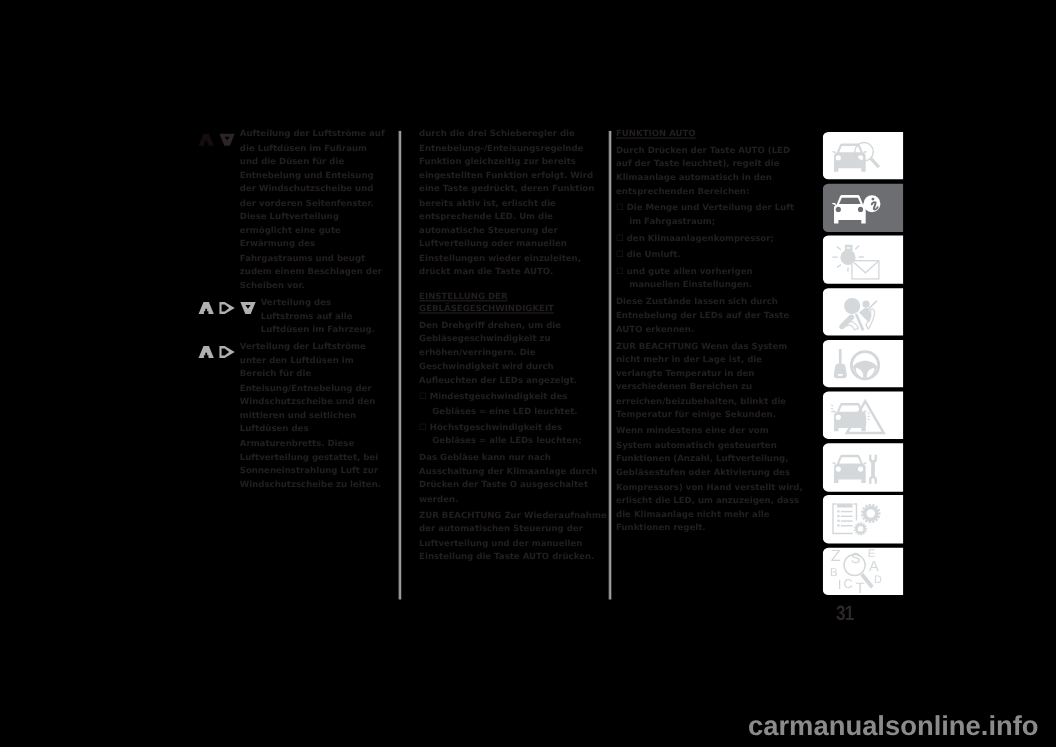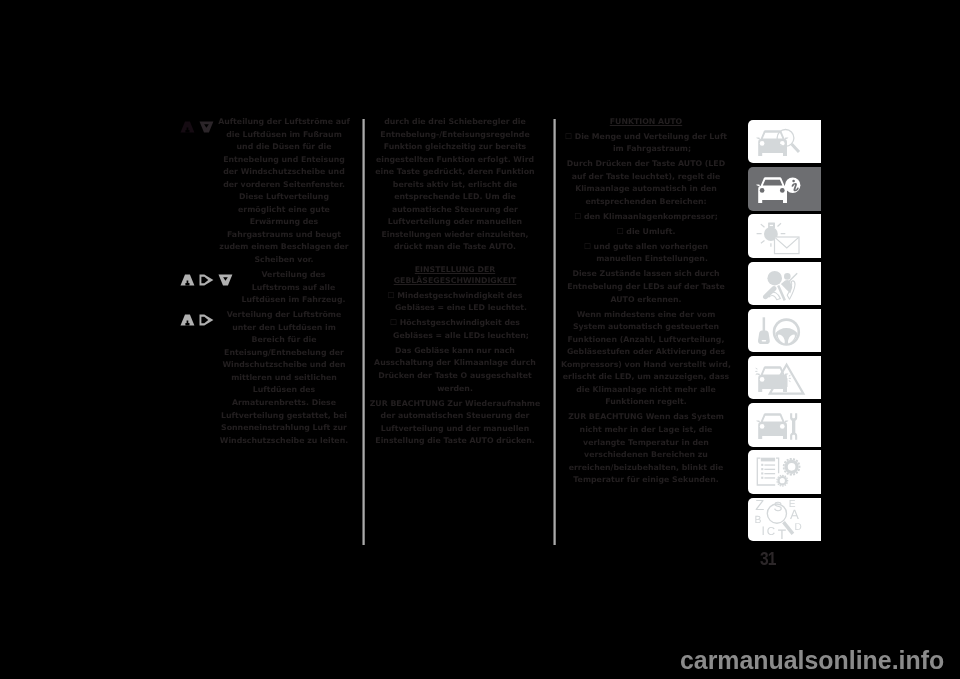--- a/index.html
+++ b/index.html
@@ -5,24 +5,24 @@
   html,body{margin:0;padding:0;background:#000;}
   body{width:960px;height:679px;overflow:hidden;
        font-family:"DejaVu Sans",sans-serif;-webkit-font-smoothing:antialiased;}
   .page{position:absolute;left:0;top:0;width:960px;height:679px;background:#000;overflow:hidden;will-change:transform;}
 
   
   .col{position:absolute;top:116px;width:172px;color:#231f20;
        font-weight:bold;font-size:7.8px;line-height:12.55px;
        letter-spacing:0px;text-align:left;}
   .c1{left:178px;}
-  .c2{left:369px;}
+  .c2{left:381px;}
   .c3{left:560px;}
 
-  .para{margin:0 0 2.5px 0;text-align:center;}
+  .para{margin:0 0 2.5px 0;}
   .para.sym{padding-left:40px;position:relative;}
   .para.sym3{padding-left:59px;position:relative;}
   .para.bul{padding-left:12px;text-indent:-12px;}
   .head{margin:9.5px 0 2.8px 0;line-height:11.7px;text-decoration:underline;}
   .head:first-child{margin-top:0;}
 
   .symrow{position:absolute;left:2px;top:5.0px;display:flex;gap:4.2px;align-items:flex-start;}
 
   
   .divider{position:absolute;top:118.5px;width:3.4px;height:426px;
@@ -100,35 +100,36 @@
             <svg width="15" height="12" viewBox="0 0 15 12" style="display:block">
               <path d="M0.5 0.5 H5.3 L14.4 6.0 L5.3 11.5 H0.5 Z" fill="#b0b0b0"></path>
               <path d="M2.4 2.8 h2.9 l4.0 3.2 -4.0 3.2 h-2.9 z" fill="#000000"></path>
             </svg>
           </span>
         </span><span>Verteilung der Luftströme unter den Luftdüsen im Bereich für die Enteisung/Entnebelung der Windschutzscheibe und den mittleren und seitlichen Luftdüsen des Armaturenbretts. Diese Luftverteilung gestattet, bei Sonneneinstrahlung Luft zur Windschutzscheibe zu leiten.</span></div>
     </div>
   <div class="col c2">
       <div class="para">durch die drei Schieberegler die Entnebelung-/Enteisungsregelnde Funktion gleichzeitig zur bereits eingestellten Funktion erfolgt. Wird eine Taste gedrückt, deren Funktion bereits aktiv ist, erlischt die entsprechende LED. Um die automatische Steuerung der Luftverteilung oder manuellen Einstellungen wieder einzuleiten, drückt man die Taste AUTO.</div>
       <div class="para head">EINSTELLUNG DER GEBLÄSEGESCHWINDIGKEIT</div>
+      <div class="para">Den Drehgriff drehen, um die Gebläsegeschwindigkeit zu erhöhen/verringern. Die Geschwindigkeit wird durch Aufleuchten der LEDs angezeigt.</div>
       <div class="para bul">☐ Mindestgeschwindigkeit des Gebläses = eine LED leuchtet.</div>
       <div class="para bul">☐ Höchstgeschwindigkeit des Gebläses = alle LEDs leuchten;</div>
       <div class="para">Das Gebläse kann nur nach Ausschaltung der Klimaanlage durch Drücken der Taste O ausgeschaltet werden.</div>
       <div class="para">ZUR BEACHTUNG Zur Wiederaufnahme der automatischen Steuerung der Luftverteilung und der manuellen Einstellung die Taste AUTO drücken.</div>
     </div>
   <div class="col c3">
       <div class="para head">FUNKTION AUTO</div>
+      <div class="para">Durch Drücken der Taste AUTO (LED auf der Taste leuchtet), regelt die Klimaanlage automatisch in den entsprechenden Bereichen:</div>
       <div class="para bul">☐ Die Menge und Verteilung der Luft im Fahrgastraum;</div>
-      <div class="para">Durch Drücken der Taste AUTO (LED auf der Taste leuchtet), regelt die Klimaanlage automatisch in den entsprechenden Bereichen:</div>
       <div class="para bul">☐ den Klimaanlagenkompressor;</div>
       <div class="para bul">☐ die Umluft.</div>
       <div class="para bul">☐ und gute allen vorherigen manuellen Einstellungen.</div>
       <div class="para">Diese Zustände lassen sich durch Entnebelung der LEDs auf der Taste AUTO erkennen.</div>
+      <div class="para">ZUR BEACHTUNG Wenn das System nicht mehr in der Lage ist, die verlangte Temperatur in den verschiedenen Bereichen zu erreichen/beizubehalten, blinkt die Temperatur für einige Sekunden.</div>
       <div class="para">Wenn mindestens eine der vom System automatisch gesteuerten Funktionen (Anzahl, Luftverteilung, Gebläsestufen oder Aktivierung des Kompressors) von Hand verstellt wird, erlischt die LED, um anzuzeigen, dass die Klimaanlage nicht mehr alle Funktionen regelt.</div>
-      <div class="para">ZUR BEACHTUNG Wenn das System nicht mehr in der Lage ist, die verlangte Temperatur in den verschiedenen Bereichen zu erreichen/beizubehalten, blinkt die Temperatur für einige Sekunden.</div>
     </div>
 
   <div class="tabs">
       <div class="tab" style="top: 0px;">
         <span style="display: block; margin-left: 7px;">
           <svg width="50" height="36" viewBox="0 0 50 36">
     <g transform="translate(1,5.6)">
               <path d="M2.2 12.5 c0-1.85 1.0-2.95 2.45-3.3 l2.75-6.6 C7.75 1.35 8.5 .75 9.6 .75 h14.0 c1.1 0 1.85 .6 2.2 1.85 l2.75 6.6 c1.45 .35 2.45 1.45 2.45 3.3 v14.0 h-4.0 v-3.1 H6.2 v3.1 H2.2 z" fill="#d4d8da"></path>
               <path d="M3.3 7.9 h-2.5 c-.55 0-.65 .45-.15 .7 l2.3 1.1 c .45 .2 1.0 .1 1.0-.5z M29.35 7.9 h2.5 c .55 0 .65 .45 .15 .7 l-2.3 1.1 c-.45 .2-1.0 .1-1.0-.5z" fill="#d4d8da"></path>
               <path d="M9.3 3.1 h14.6 l2.5 5.7 H6.8 z" fill="#ffffff"></path>

